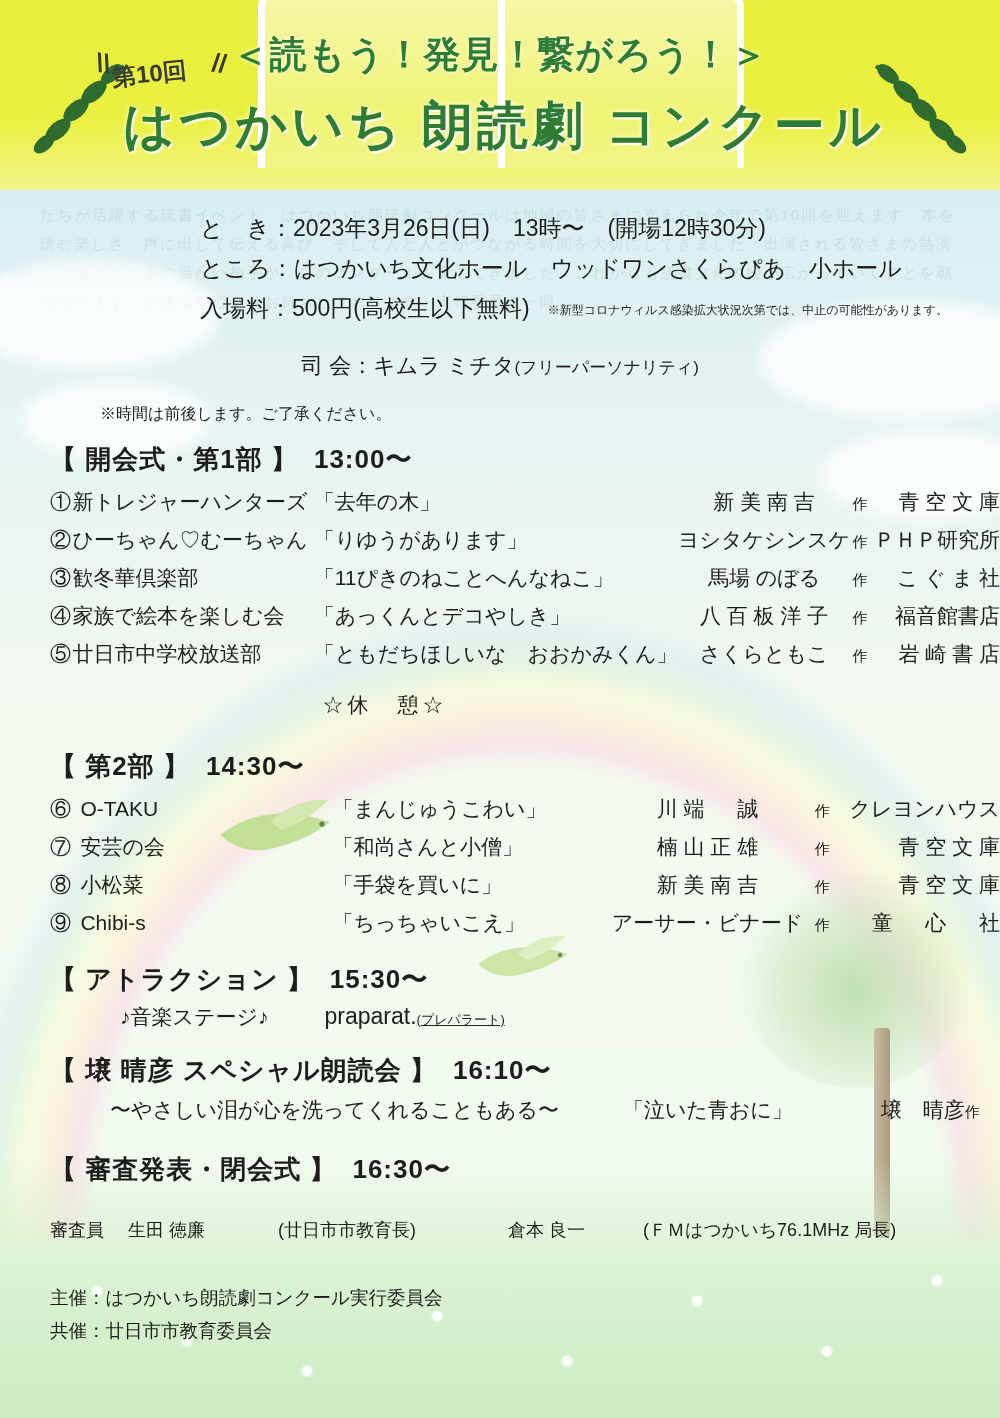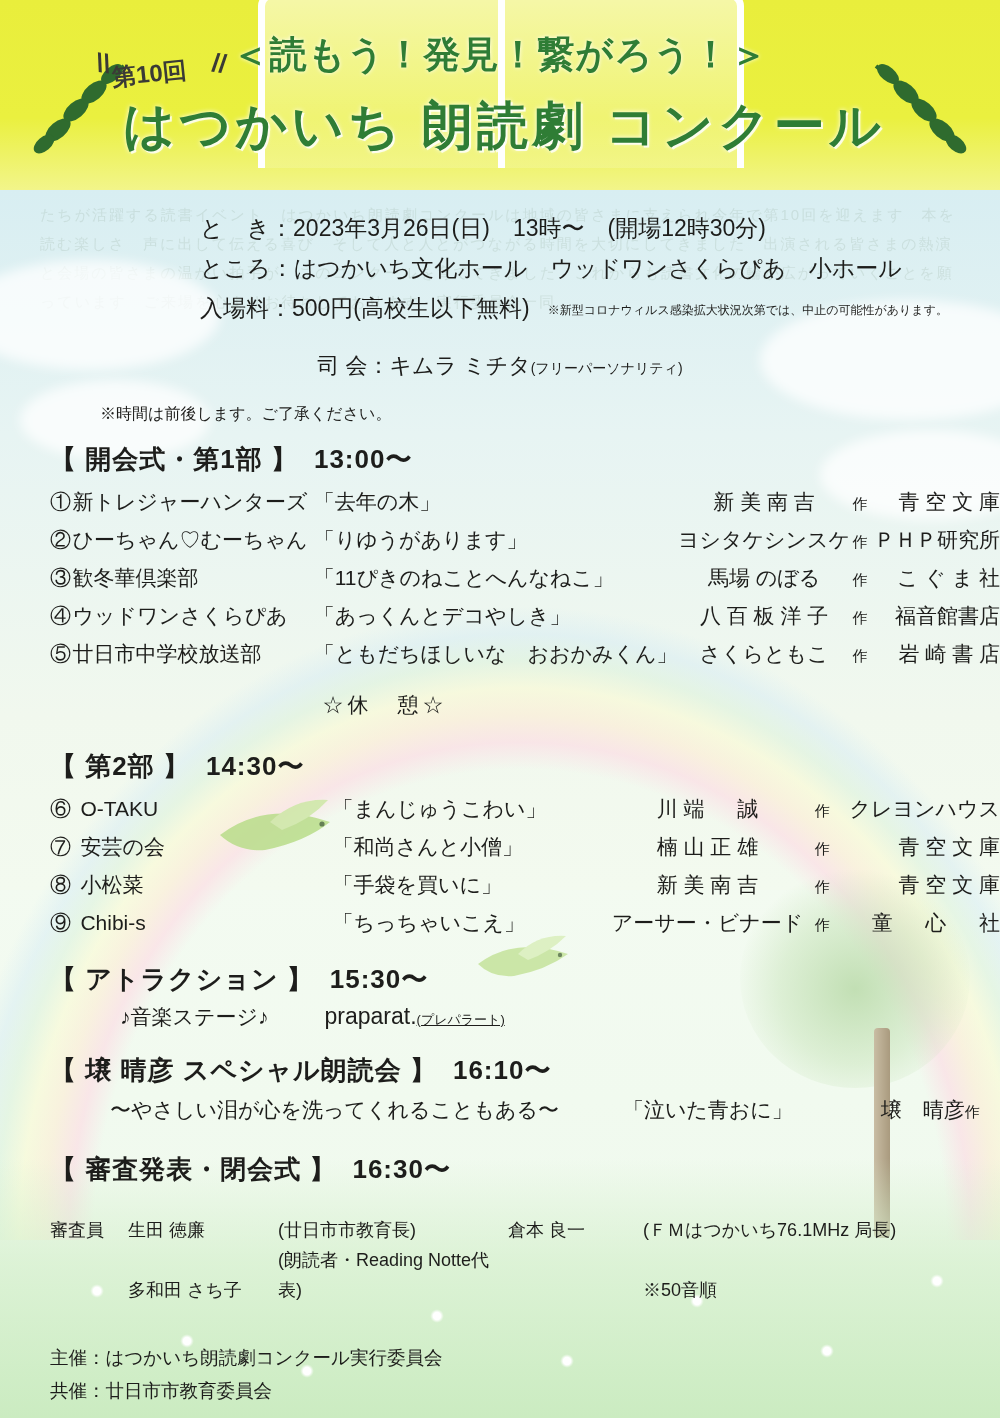--- a/index.html
+++ b/index.html
@@ -174,21 +174,21 @@
     color: #1d1d1b;
     padding-left: 18px;
     vertical-align: 2px;
   }
   .mc-row {
     text-align: center;
     font-size: 22px;
     margin-top: 16px;
     color: #1d1d1b;
   }
-  .mc-sub { font-size: 14px; }
+  .mc-sub { font-size: 17px; }
   .time-note {
     padding-left: 100px;
     font-size: 16px;
     margin-top: 6px;
     color: #1d1d1b;
   }
 
   
   .section {
     margin-top: 8px;
@@ -368,21 +368,21 @@
         <tr>
           <td class="num">③</td>
           <td class="group">歓冬華倶楽部</td>
           <td class="title">「11ぴきのねことへんなねこ」</td>
           <td class="author">馬場 のぼる</td>
           <td class="saku">作</td>
           <td class="publisher">こ ぐ ま 社</td>
         </tr>
         <tr>
           <td class="num">④</td>
-          <td class="group">ウッドワンさくらぴあ</td>
+          <td class="group">家族で絵本を楽しむ会</td>
           <td class="title">「あっくんとデコやしき」</td>
           <td class="author">八 百 板 洋 子</td>
           <td class="saku">作</td>
           <td class="publisher">福音館書店</td>
         </tr>
         <tr>
           <td class="num">⑤</td>
           <td class="group">廿日市中学校放送部</td>
           <td class="title">「ともだちほしいな　おおかみくん」</td>
           <td class="author">さくらともこ</td>
@@ -450,23 +450,20 @@
     </div>
 
     <div class="section" style="margin-top:28px;">
       <span>【 審査発表・閉会式 】</span><span class="time">16:30〜</span>
     </div>
 
     <div class="judges">
       <div>
         <span class="lbl">審査員</span><span class="nm">生田 徳廉</span><span class="role">(廿日市市教育長)</span><span class="nm2">倉本 良一</span><span>(ＦＭはつかいち76.1MHz 局長)</span>
       </div>
-      <div>
-        <span class="lbl"></span><span class="nm">多和田 さち子</span><span class="role">(朗読者・Reading Notte代表)</span><span class="nm2"></span><span>※50音順</span>
-      </div>
     </div>
 
     <div class="footer">
       <div>主催：はつかいち朗読劇コンクール実行委員会</div>
       <div>共催：廿日市市教育委員会</div>
 
     </div>
 
   </div>
 </div>

